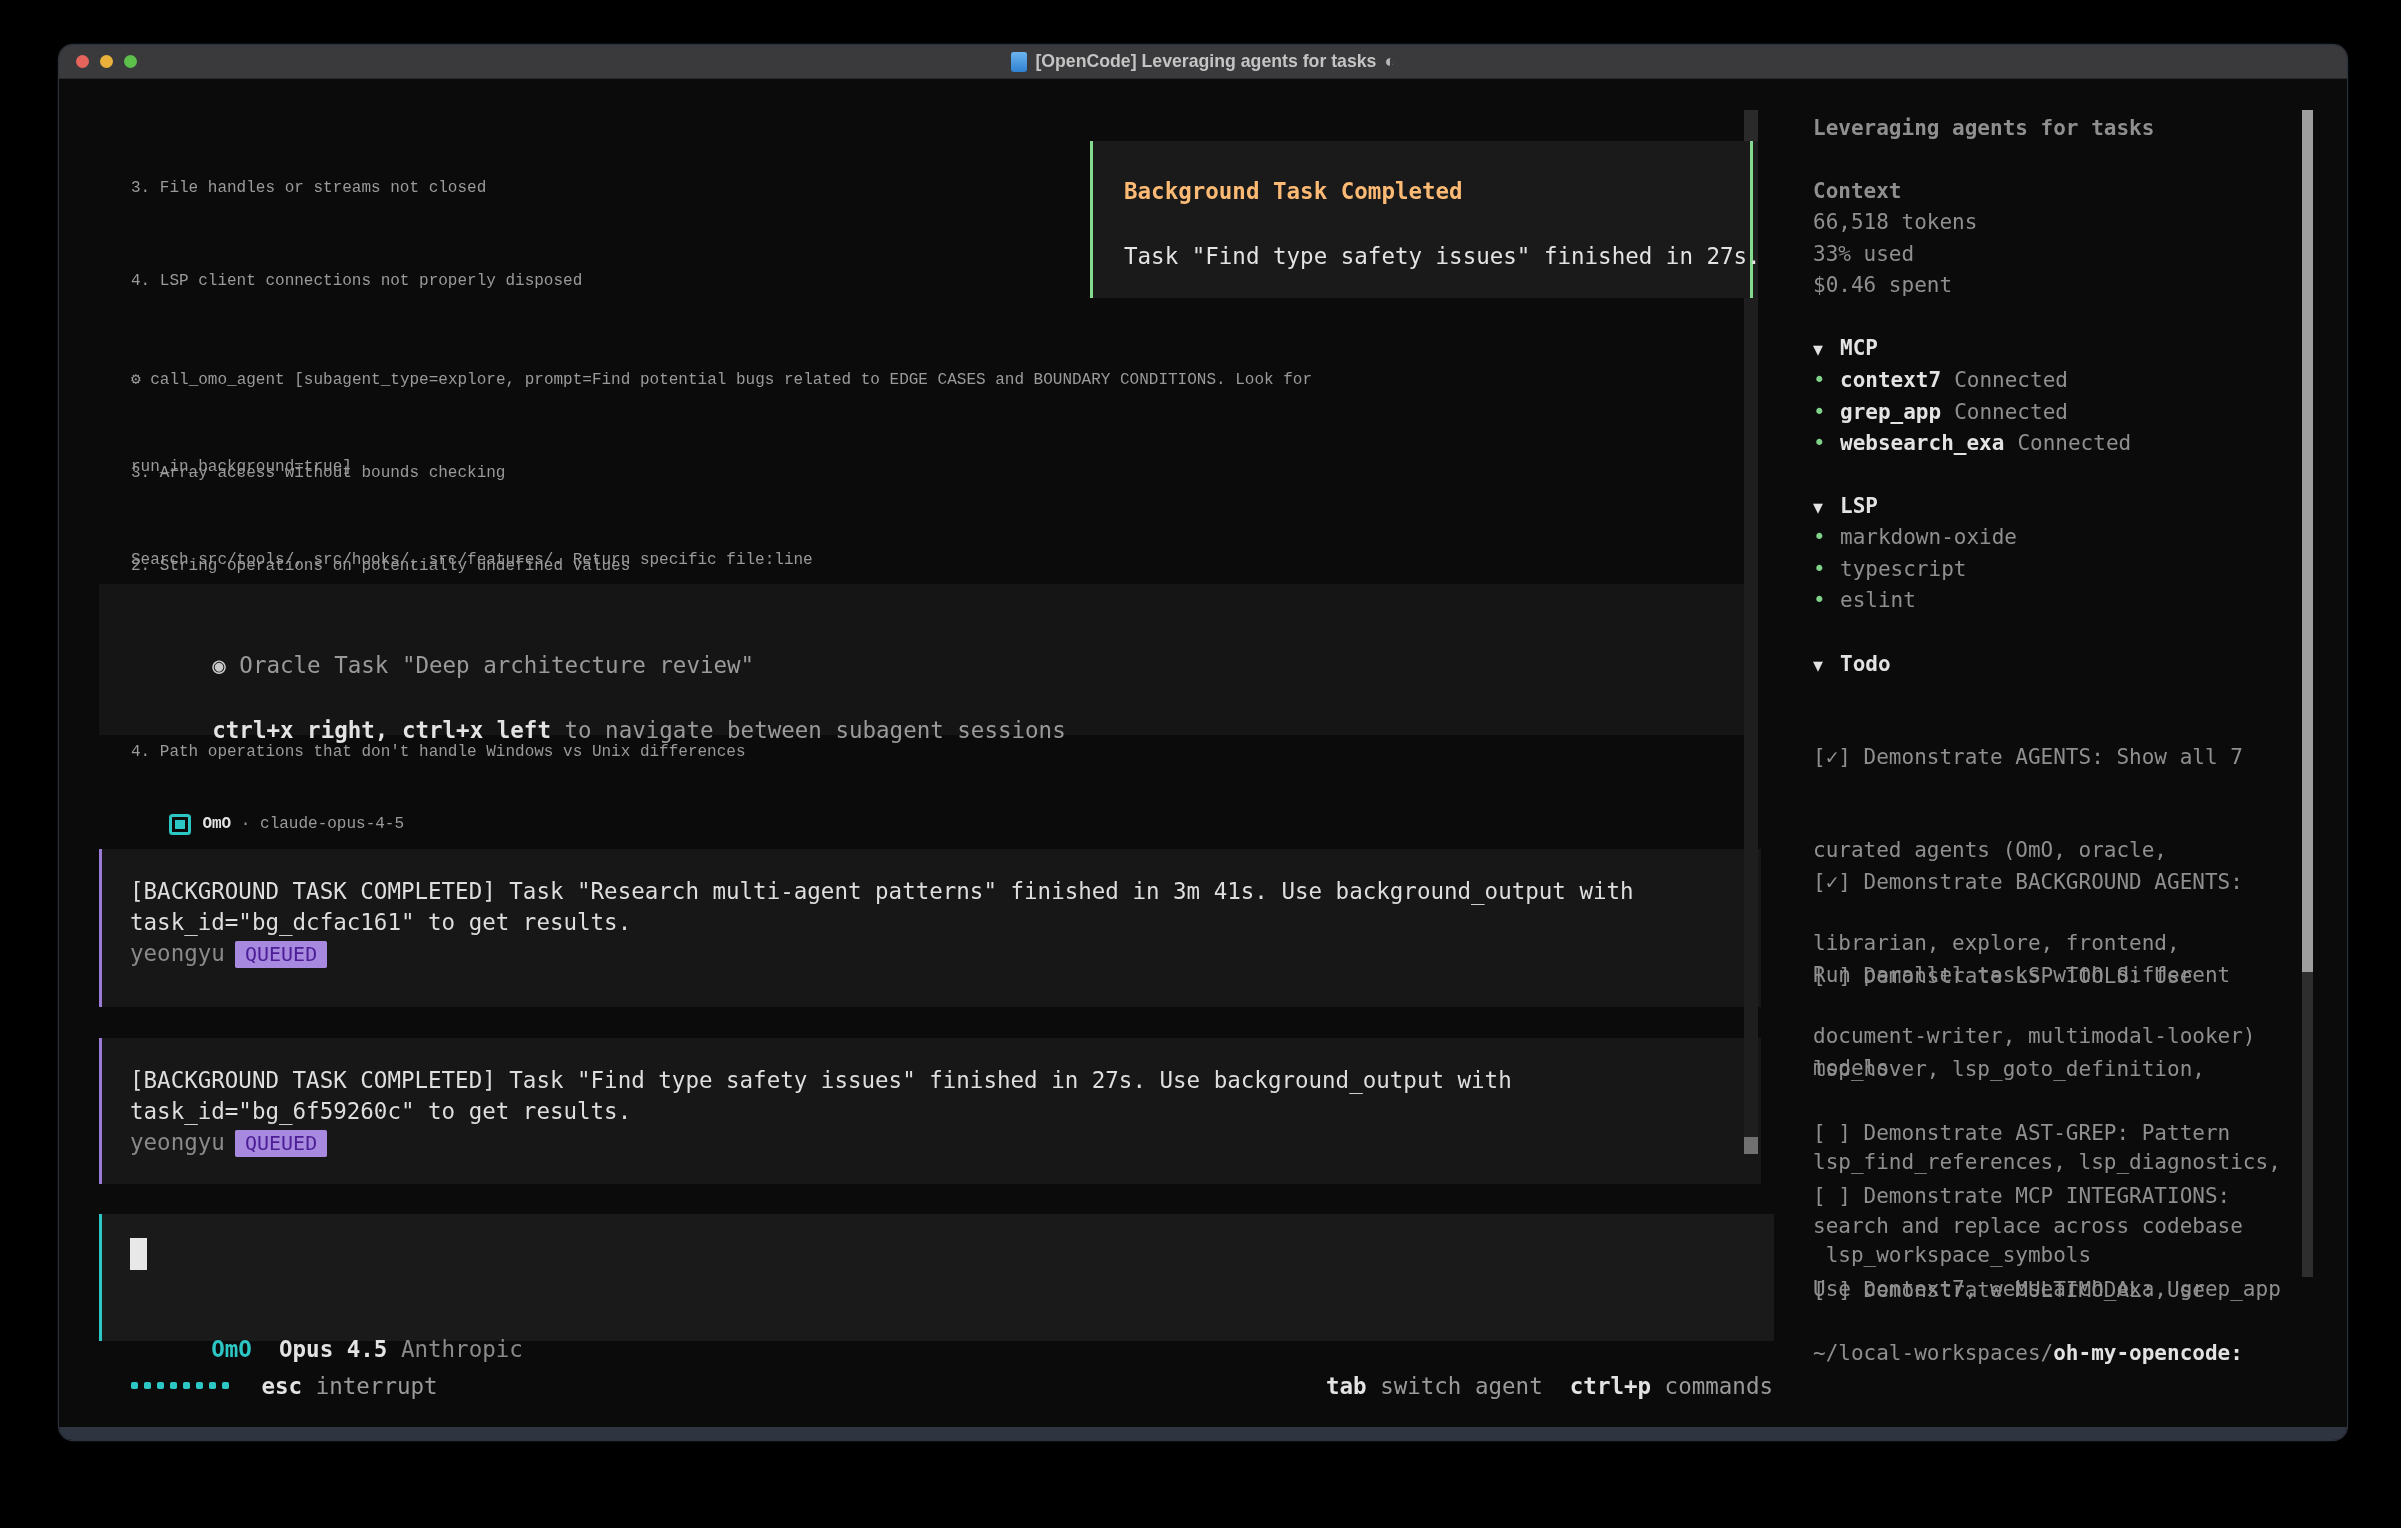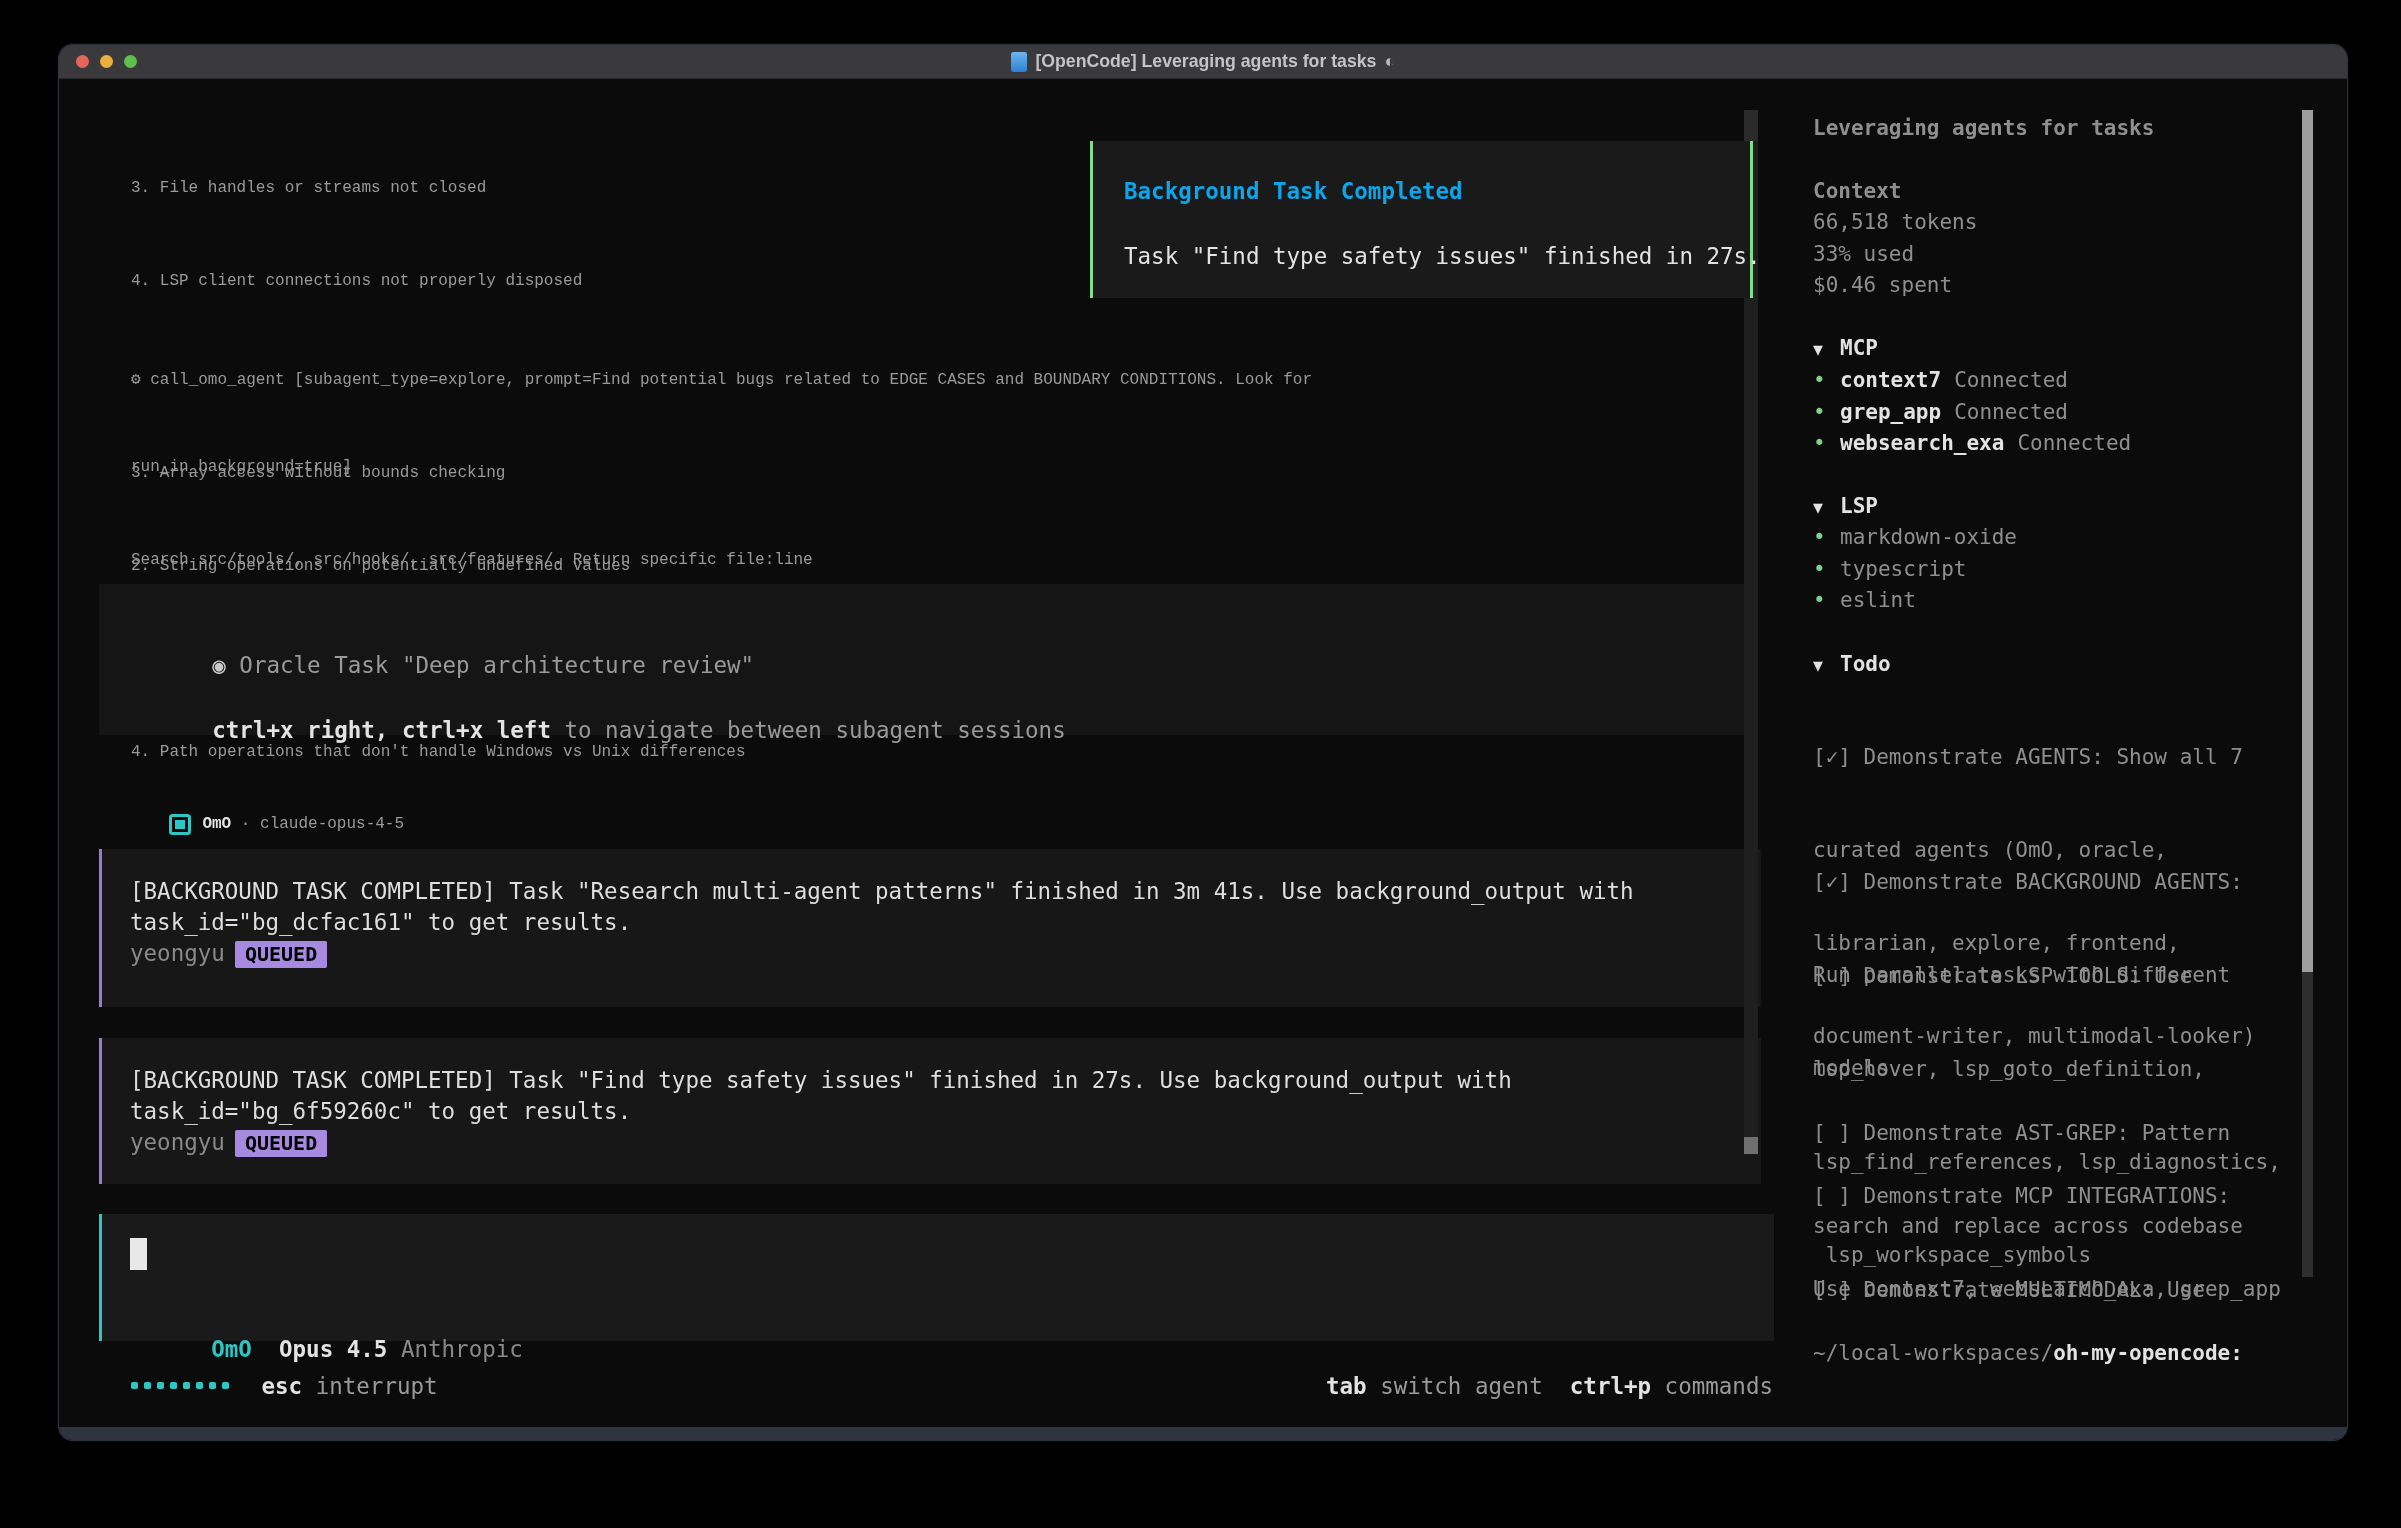--- a/index.html
+++ b/index.html
@@ -21,31 +21,31 @@
   
   .ln{position:absolute;font-family:Liberation Mono, monospace;font-size:16px;line-height:31px;white-space:pre;color:#9a9a9a;}
   .lines div{height:31px;line-height:31px;white-space:pre;}
   .w{color:#e3e3e3;} .b{font-weight:bold;} .g{color:#9a9a9a;} .dim{color:#8a8a8a;}
   .tealc{color:#2cc6c4;} .greenc{color:#7fd389;}
 
   
   .panel{position:absolute;background:#171717;}
   .notif{position:absolute;left:1031px;top:96px;width:657px;height:157px;background:#1a1a1a;
          border-left:3px solid #84da8e;border-right:3px solid #84da8e;z-index:5;}
-  .notif .t1{position:absolute;left:31px;top:35px;height:31px;line-height:31px;white-space:pre;color:#0ea5e9;font-weight:bold;font-size:22.5px;font-family:"DejaVu Sans Mono",monospace;}
+  .notif .t1{position:absolute;left:31px;top:35px;height:31px;line-height:31px;white-space:pre;color:#fdba74;font-weight:bold;font-size:22.5px;font-family:"DejaVu Sans Mono",monospace;}
   .notif .t2{position:absolute;left:31px;top:100px;height:31px;line-height:31px;white-space:pre;color:#e3e3e3;font-size:22.5px;font-family:"DejaVu Sans Mono",monospace;}
 
   .oracle{left:40px;top:539px;width:1659px;height:151px;background:#151515;}
   .oracle .t1{position:absolute;left:32px;top:35px;}
   .oracle .t2{position:absolute;left:32px;top:100px;}
   .oracle .abs{height:31px;line-height:31px;white-space:pre;font-size:22.5px;font-family:"DejaVu Sans Mono",monospace;}
 
   .taskblock{width:1659px;left:40px;border-left:3.5px solid #9a7ad6;background:#171717;}
   .taskblock .lines{position:absolute;left:28px;font-size:22.5px;color:#dedede;font-family:"DejaVu Sans Mono",monospace;}
-  .badge{display:inline-block;background:#a78ae0;color:#000000;font-weight:bold;font-size:20px;
+  .badge{display:inline-block;background:#a78ae0;color:#4c1d95;font-weight:normal;font-size:20px;
          height:27px;line-height:27px;padding:0 9.5px;border-radius:1.8px;margin-left:10.6px;vertical-align:middle;}
 
   .inputbox{left:40px;top:1169px;width:1672px;height:127px;background:#1a1a1a;border-left:3.5px solid #2cc6c4;}
   .cursor{position:absolute;left:28px;top:23.6px;width:17px;height:32.5px;background:#e8e8e8;}
   .inputmeta{position:absolute;left:28px;top:89px;height:31px;line-height:31px;white-space:pre;font-size:22.5px;font-family:"DejaVu Sans Mono",monospace;}
 
   .statusbar{position:absolute;left:72px;top:1325px;width:1642px;height:31px;display:flex;justify-content:space-between;align-items:center;
              font-size:22.5px;font-family:"DejaVu Sans Mono",monospace;white-space:pre;}
   .sb-left,.sb-right{display:flex;align-items:center;}
   .dots{display:flex;gap:6.5px;margin-right:33px;align-items:center;}

